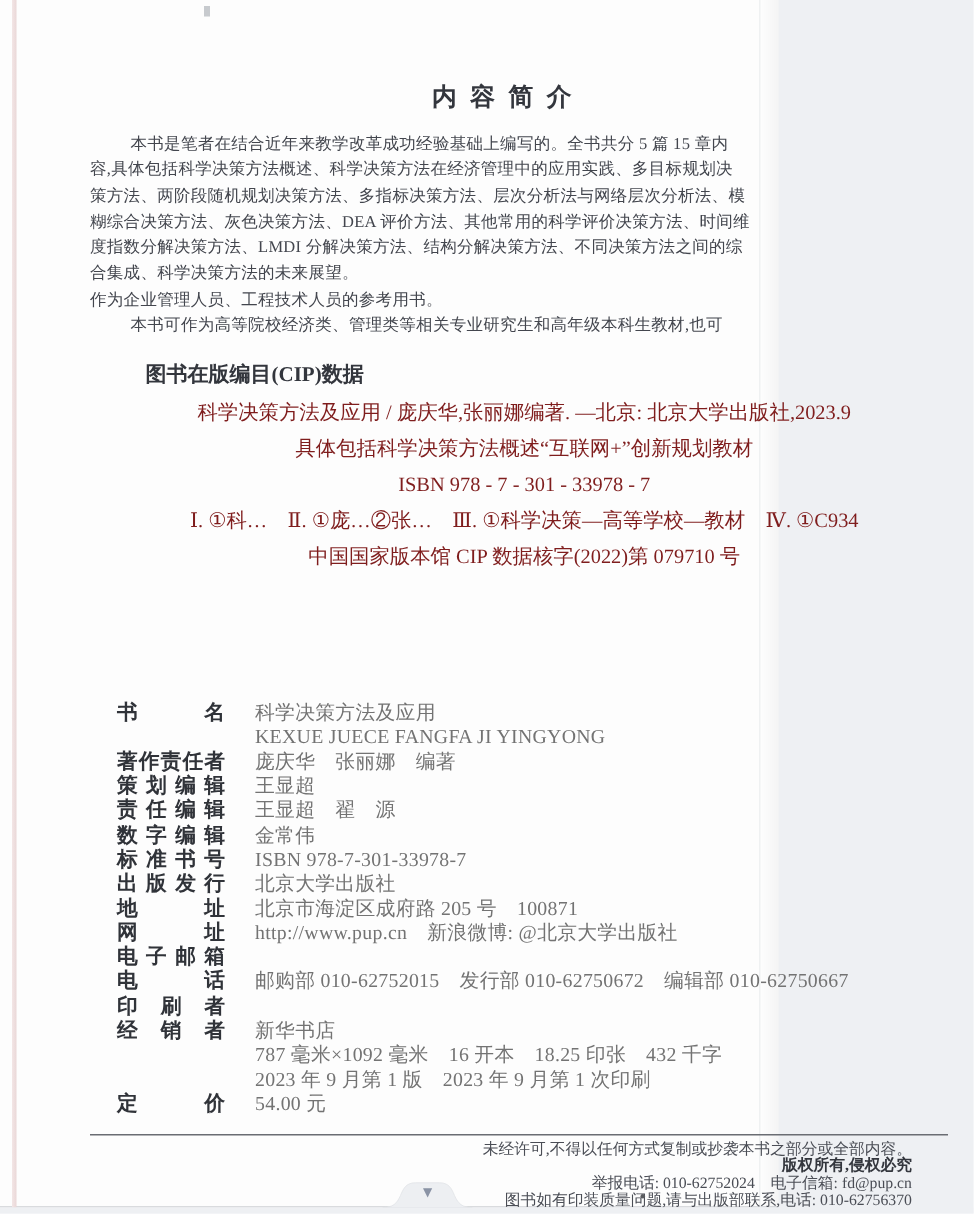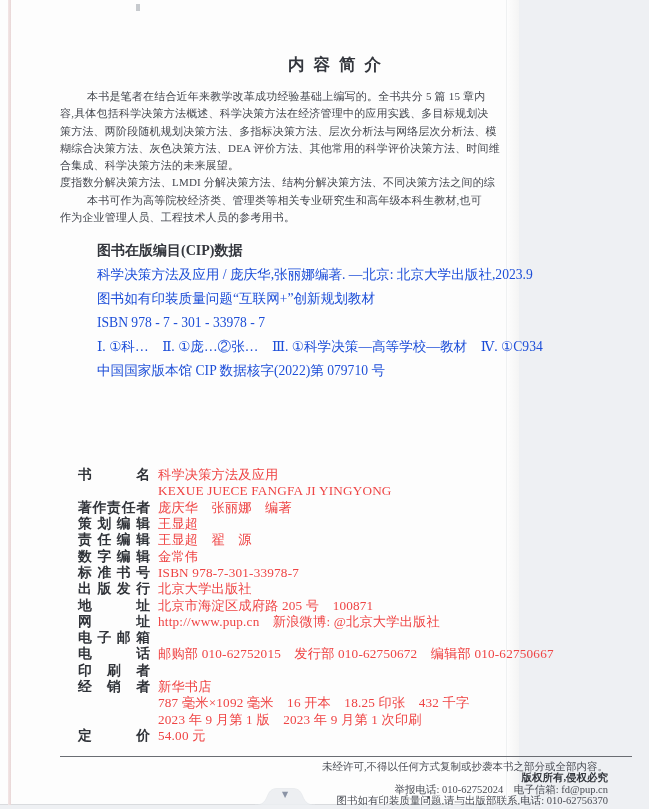--- a/index.html
+++ b/index.html
@@ -36,29 +36,29 @@
     font-size:11px;line-height:17.3px;height:17.3px;
     letter-spacing:.2px;white-space:nowrap;color:#43464e;
   }
   .body-line.indent{padding-left:27px;}
 
   .cip{position:absolute;left:37px;top:243px;width:505px;}
   .cip-heading{
     font-weight:bold;font-size:14px;line-height:15px;
     color:#33363d;margin-bottom:9px;white-space:nowrap;
   }
-  .cip-line{font-size:13.6px;line-height:15px;margin-bottom:9px;white-space:nowrap;color:#1d4ed8;}
+  .cip-line{font-size:13.6px;line-height:15px;margin-bottom:9px;white-space:nowrap;color:#7f1d1d;text-align:center;}
 
   .colophon{position:absolute;left:18px;top:467px;width:528px;}
   .colophon-row{display:flex;align-items:center;height:16.3px;}
   .colophon-label{
     width:72px;min-width:72px;display:flex;justify-content:space-between;
     font-weight:bold;font-size:13.8px;color:#303339;
   }
-  .colophon-value{margin-left:8px;font-size:13.2px;white-space:nowrap;color:#ef4444;letter-spacing:.2px;}
+  .colophon-value{margin-left:20px;font-size:13.2px;white-space:nowrap;color:#737373;letter-spacing:.2px;}
 
   .rule{position:absolute;left:60px;top:756px;width:572px;border-top:1px solid #6a6d73;}
   .notices{position:absolute;left:62px;top:761px;width:546px;}
   .notice-line{font-size:10.5px;line-height:11.3px;white-space:nowrap;color:#4a4d55;text-align:right;}
   .notice-line.bold{font-weight:bold;color:#33363d;}
 
   .bottom-strip{position:absolute;left:0;top:805px;width:649px;height:4px;background:#eef0f3;}
   .collapse-tab{
     position:absolute;left:255px;top:787px;width:60px;height:18px;cursor:pointer;
   }
@@ -77,31 +77,31 @@
   <div class="speck-top"></div>
 
   <div class="content">
     <div class="intro-title">内容简介</div>
 
     <div class="intro-lines">
         <div class="body-line indent">本书是笔者在结合近年来教学改革成功经验基础上编写的。全书共分 5 篇 15 章内</div>
         <div class="body-line">容,具体包括科学决策方法概述、科学决策方法在经济管理中的应用实践、多目标规划决</div>
         <div class="body-line">策方法、两阶段随机规划决策方法、多指标决策方法、层次分析法与网络层次分析法、模</div>
         <div class="body-line">糊综合决策方法、灰色决策方法、DEA 评价方法、其他常用的科学评价决策方法、时间维</div>
+        <div class="body-line">度指数分解决策方法、LMDI 分解决策方法、结构分解决策方法、不同决策方法之间的综</div>
         <div class="body-line">合集成、科学决策方法的未来展望。</div>
-        <div class="body-line">度指数分解决策方法、LMDI 分解决策方法、结构分解决策方法、不同决策方法之间的综</div>
+        <div class="body-line">作为企业管理人员、工程技术人员的参考用书。</div>
         <div class="body-line indent">本书可作为高等院校经济类、管理类等相关专业研究生和高年级本科生教材,也可</div>
-        <div class="body-line">作为企业管理人员、工程技术人员的参考用书。</div>
       </div>
 
     <div class="cip">
       <div class="cip-heading">图书在版编目(CIP)数据</div>
       <div class="cip-lines">
           <div class="cip-line">科学决策方法及应用 / 庞庆华,张丽娜编著. —北京: 北京大学出版社,2023.9</div>
-          <div class="cip-line">图书如有印装质量问题“互联网+”创新规划教材</div>
+          <div class="cip-line">具体包括科学决策方法概述“互联网+”创新规划教材</div>
           <div class="cip-line">ISBN 978 - 7 - 301 - 33978 - 7</div>
           <div class="cip-line">Ⅰ. ①科…　Ⅱ. ①庞…②张…　Ⅲ. ①科学决策—高等学校—教材　Ⅳ. ①C934</div>
           <div class="cip-line">中国国家版本馆 CIP 数据核字(2022)第 079710 号</div>
         </div>
     </div>
 
     <div class="colophon">
         <div class="colophon-row">
           <span class="colophon-label">
             <span>书</span>

